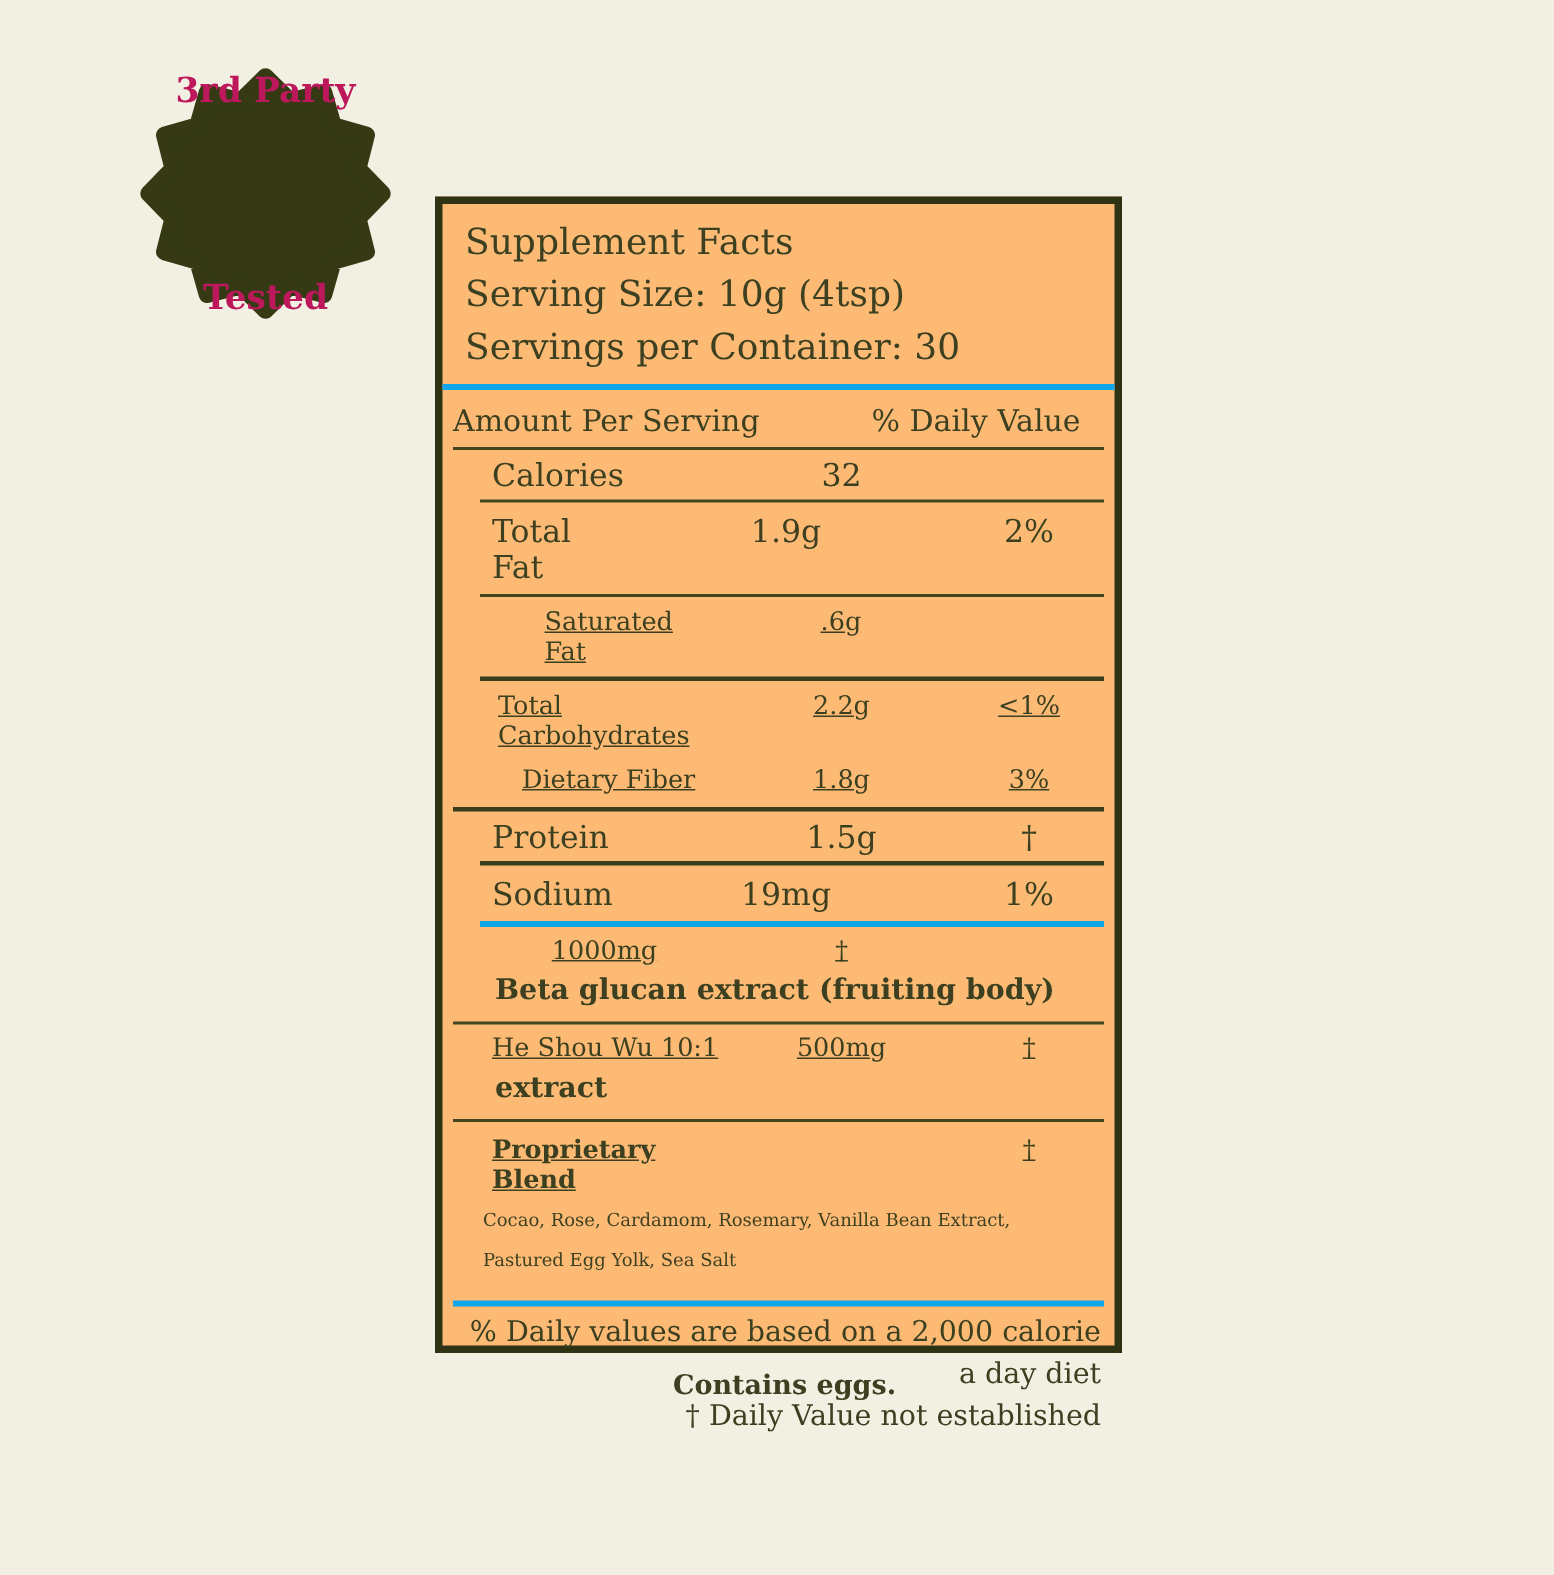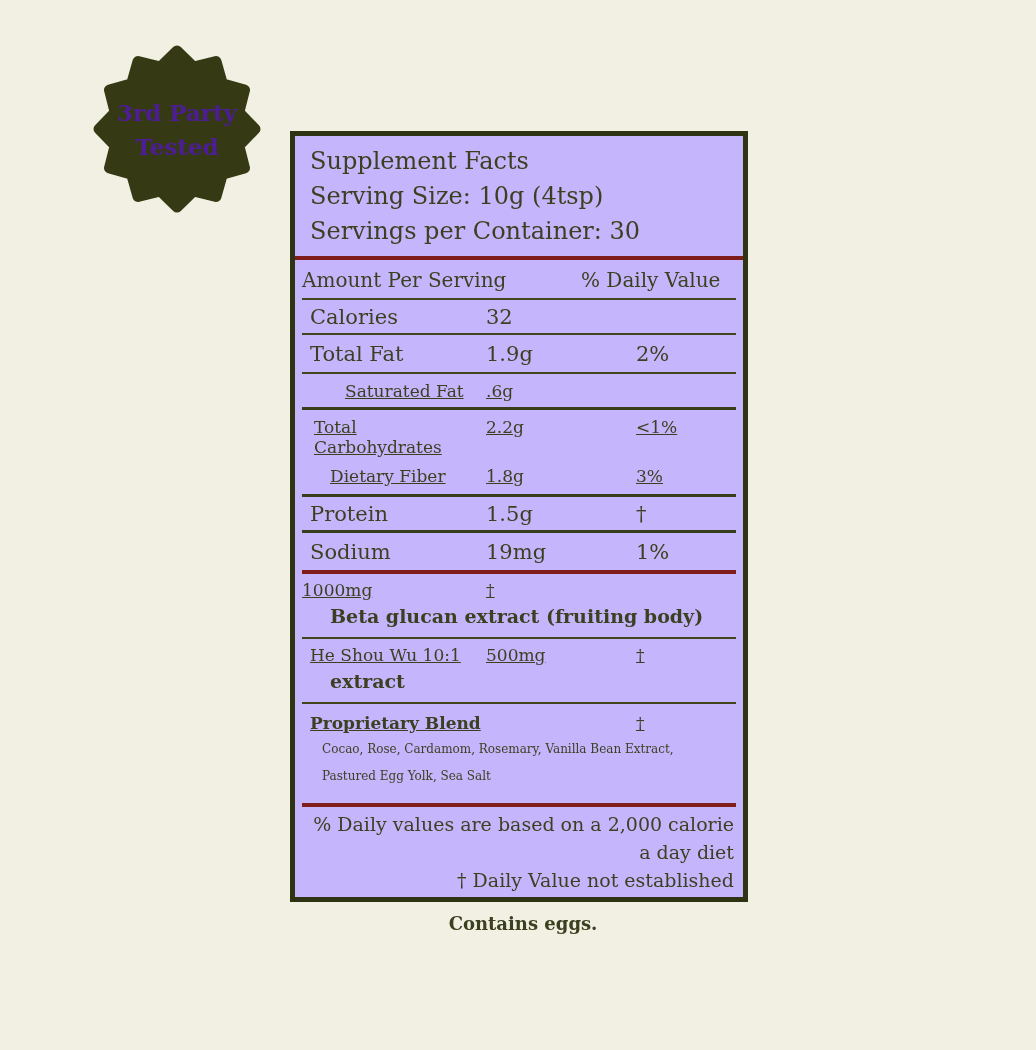--- a/index.html
+++ b/index.html
@@ -16,71 +16,72 @@
   
   .badge {
     position: absolute;
     left: 92px; top: 44px;
     width: 170px; height: 172px;
   }
   .badge svg { position: absolute; inset: 0; }
   .badge-text {
     position: absolute; inset: 0;
     display: flex; flex-direction: column;
-    align-items: center; justify-content: center;
-    color: #4c1d95;
+    align-items: center; justify-content: space-between;
+    color: #be185d;
     font-weight: bold;
     font-size: 23px;
     line-height: 34px;
     text-align: center;
   }
 
   
   .panel {
     position: absolute;
     left: 290px; top: 131px;
     width: 458px; height: 771px;
     border: 5px solid #2e3314;
-    background: #c4b5fd;
+    background: #fdba74;
   }
   .title-block {
     padding: 8px 10px 7px 15px;
     font-size: 24px;
     line-height: 35px;
   }
   .rows {
     margin: 0 7px;
   }
-  .rule-4 { border-bottom: 4px solid #7f1d1d; }
+  .rule-4 { border-bottom: 4px solid #0ea5e9; }
   .rule-3 { border-bottom: 3px solid #383d1c; }
   .rule-2 { border-bottom: 2px solid #41461f; }
 
   .hdr-row {
     display: grid;
     grid-template-columns: 1fr 155px;
     padding: 8px 0 6px 0;
     font-size: 20px;
   }
   .hdr-row .cell { }
 
   .row {
     display: grid;
     grid-template-columns: 1fr 150px 100px;
     align-items: baseline;
-  }
-  .row .amount, .row .dv { text-align: left; }
+    margin-left: 18px;
+  }
+  .row .amount, .row .dv { text-align: center; }
   .row-lg { font-size: 21px; }
   .row-sm { font-size: 17px; text-decoration: underline; }
   .name { padding-left: 8px; }
   .ind-xs .name { padding-left: 12px; }
   .ind-1 .name { padding-left: 28px; }
   .ind-2 .name { padding-left: 43px; }
 
   .pad-a { padding-top: 5px; padding-bottom: 4px; }
-  .pad-b { padding-top: 7px; padding-bottom: 6px; }
+  .pad-b { padding-top: 7px; padding-bottom: 6px; gap: 37px; }
   .pad-c { padding-top: 6px; padding-bottom: 3px; }
 
   .group { padding: 2px 0 4px 0; }
 
   .subline {
     font-size: 19px;
     padding-left: 28px;
     padding-bottom: 7px;
     line-height: 27px;
     font-weight: bold;

